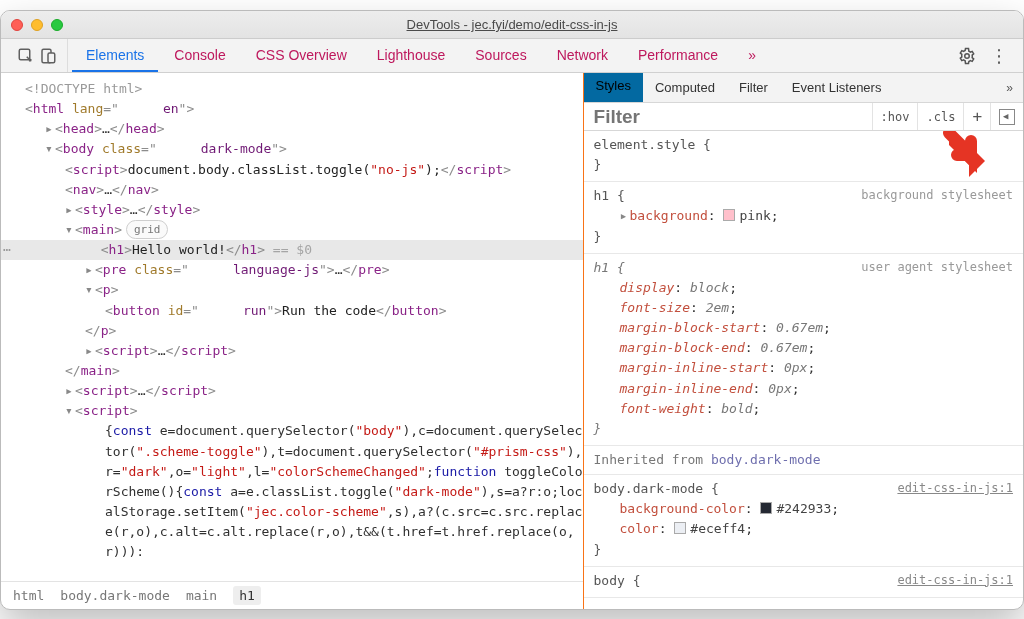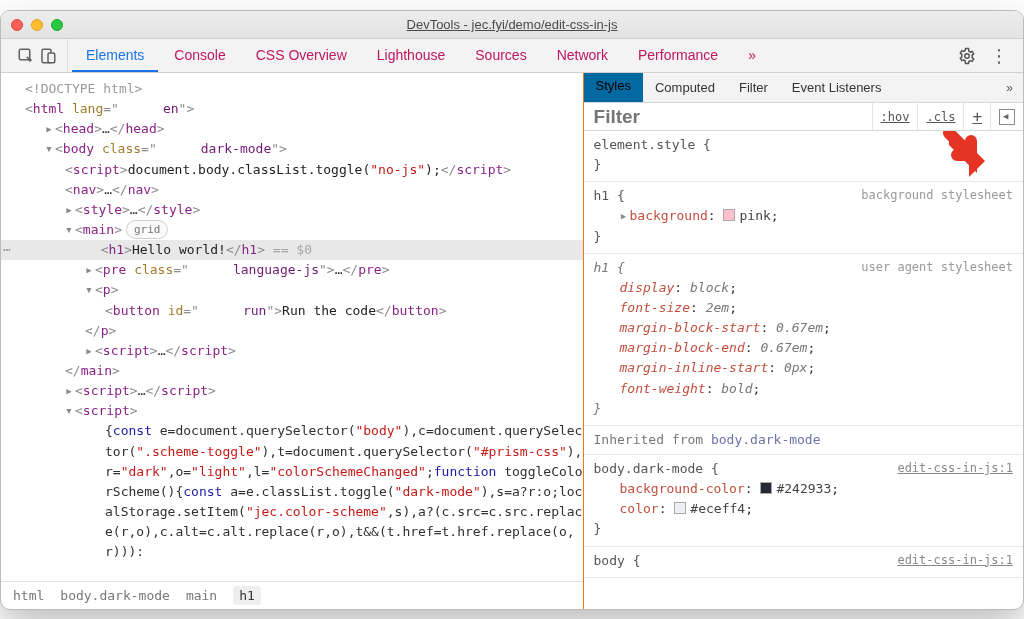--- a/index.html
+++ b/index.html
@@ -113,21 +113,21 @@
     height:28px; display:flex; align-items:stretch; border-bottom:1px solid #d7d7d7;
     background:#fff;
   }
   .filterbar input {
     flex:1; border:none; padding:0 10px; font-size:19px; color:#555; outline:none;
     font-family:inherit;
     font-weight:bold;
   }
   .filterbar .fbtn {
     padding:0 8px; display:flex; align-items:center; font-family:Menlo,monospace;
-    font-size:12px; color:#555; border-left:1px solid #e3e3e3; cursor:pointer;text-decoration:underline;
+    font-size:12px; color:#555; border-left:1px solid #e3e3e3; cursor:pointer;
   }
   .filterbar .plus { font-size:16px; font-weight:300;}
   .filterbar .box { width:16px;height:16px;border:1px solid #888; position:relative;}
   .filterbar .box::after{content:"◀"; position:absolute; font-size:9px; left:3px; top:1px; color:#666;}
 
   .rules {
     flex:1; overflow:auto; font-family:Menlo,Monaco,monospace; font-size:13px; line-height:1.55;
   }
   .rule { padding:4px 10px 6px 10px; border-bottom:1px solid #e8e8e8; position:relative;}
   .rule .sel { color:#555; }
@@ -271,20 +271,21 @@
 
         <div class="rule italic">
           <div class="src">user agent stylesheet</div>
           <div class="sel">h1 {</div>
           <div class="decls" id="r2decls">
               <div><span class="prop">display</span>: <span class="val">block</span>;</div>
               <div><span class="prop">font-size</span>: <span class="val">2em</span>;</div>
               <div><span class="prop">margin-block-start</span>: <span class="val">0.67em</span>;</div>
               <div><span class="prop">margin-block-end</span>: <span class="val">0.67em</span>;</div>
               <div><span class="prop">margin-inline-start</span>: <span class="val">0px</span>;</div>
+              <div><span class="prop">margin-inline-end</span>: <span class="val">0px</span>;</div>
               <div><span class="prop">font-weight</span>: <span class="val">bold</span>;</div>
             </div>
           <div class="sel">}</div>
         </div>
 
         <div class="inherit">
           <span>Inherited from </span><span class="link">body.dark-mode</span>
         </div>
 
         <div class="rule">

